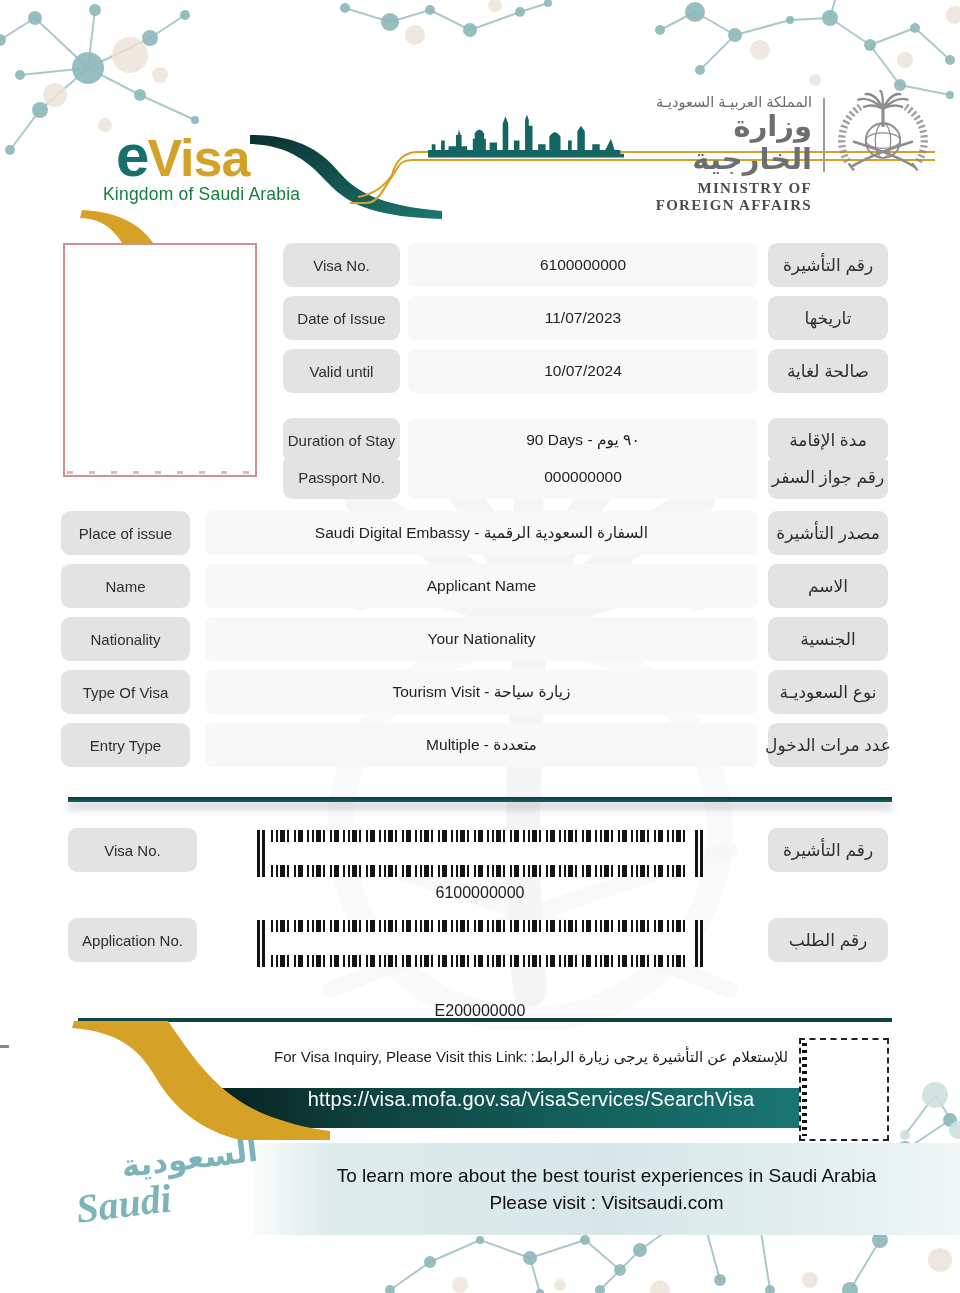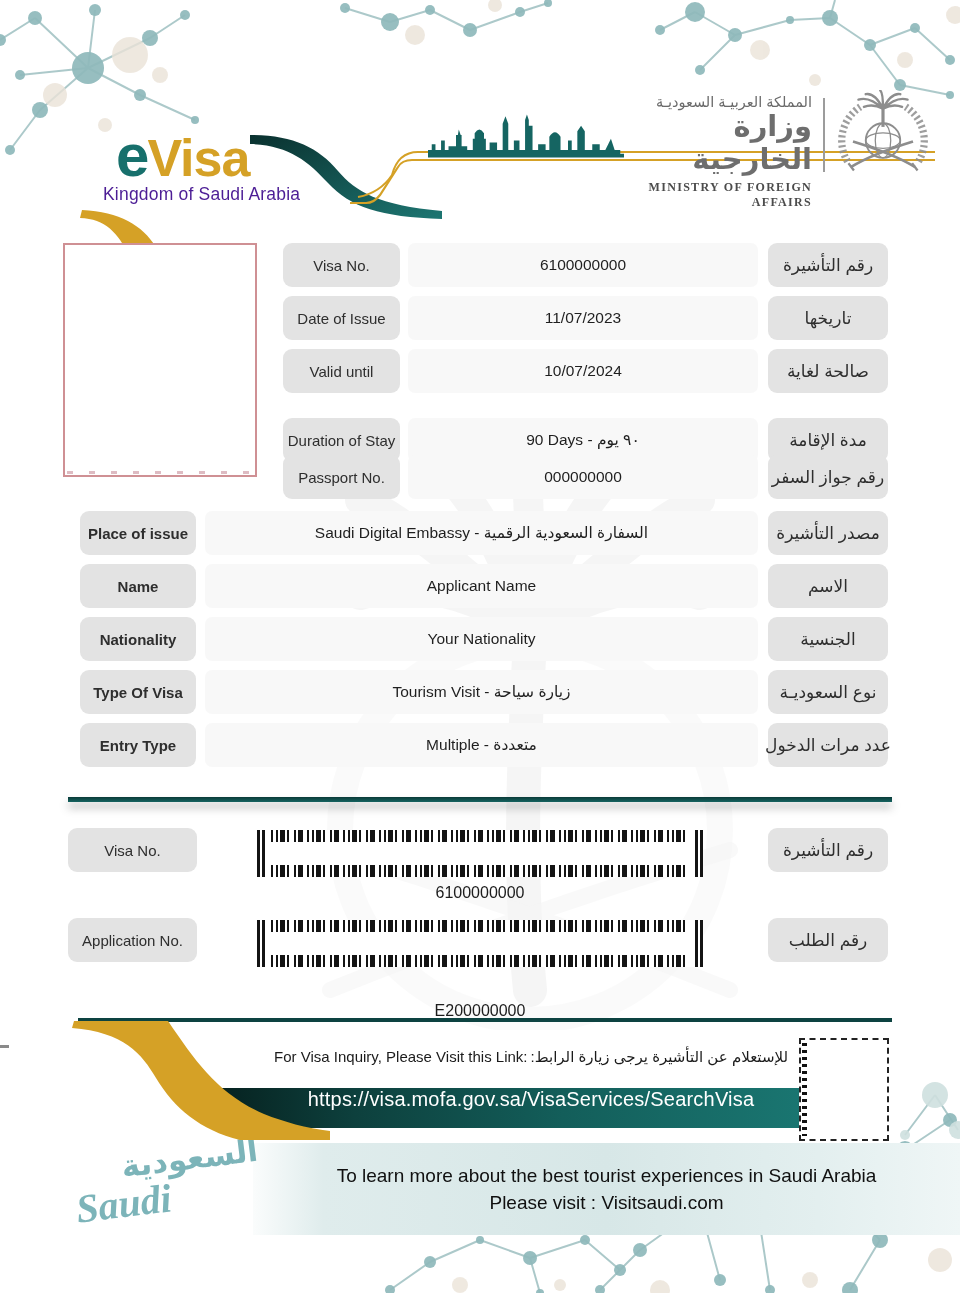--- a/index.html
+++ b/index.html
@@ -7,44 +7,44 @@
         font-family:"Liberation Sans","DejaVu Sans",sans-serif;margin:0 auto;}
   svg{display:block;}
   .bgsvg{position:absolute;left:0;top:0;z-index:0;}
   .wmsvg{position:absolute;left:250px;top:430px;z-index:0;opacity:0.055;}
 
   
   .hdrsvg{position:absolute;left:0;top:85px;z-index:1;}
   .evisa{position:absolute;left:116px;top:126px;z-index:2;line-height:1;white-space:nowrap;}
   .evisa .e{font-size:60px;font-weight:bold;color:#17706c;letter-spacing:-2px;}
   .evisa .v{font-size:52px;font-weight:bold;color:#d5a126;letter-spacing:-1px;}
-  .evisa-sub{position:absolute;left:103px;top:184px;z-index:2;font-size:17.5px;color:#4c1d95;letter-spacing:0.2px;}
+  .evisa-sub{position:absolute;left:103px;top:184px;z-index:2;font-size:17.5px;color:#15803d;letter-spacing:0.2px;}
   .skyline{position:absolute;left:428px;top:112px;z-index:2;}
   .ministry{position:absolute;left:626px;top:94px;width:186px;z-index:2;text-align:right;}
   .min-ar1{font-size:14.5px;color:#6a6a6a;letter-spacing:0.5px;}
   .min-ar2{font-size:29px;color:#6e6e6e;font-weight:bold;line-height:1.15;}
-  .min-en{font-size:12px;color:#4c4c4c;font-weight:bold;letter-spacing:1.3px;
+  .min-en{font-size:15px;color:#4c4c4c;font-weight:bold;letter-spacing:1.3px;
           font-family:"Liberation Serif","DejaVu Serif",serif;margin-top:3px;}
   .min-div{position:absolute;left:823px;top:98px;width:2px;height:74px;background:#9c9c9c;z-index:2;}
   .emblem{position:absolute;left:833px;top:90px;z-index:2;}
 
   
   .photo{position:absolute;left:63px;top:243px;width:190px;height:230px;z-index:2;
          background:#fff;border:2px solid #cf9094;}
   .photo::after{content:"";position:absolute;left:2px;right:2px;bottom:1px;height:3px;
          background:repeating-linear-gradient(90deg,rgba(160,60,80,.35) 0 6px,transparent 6px 22px);}
 
   
   .vrow{position:absolute;left:0;width:960px;height:44px;z-index:2;}
   .cell{position:absolute;top:0;height:44px;display:flex;align-items:center;justify-content:center;
         border-radius:9px;white-space:nowrap;}
   .lbl{background:#e3e3e3;font-size:15px;color:#2e2e2e;}
   .ar{left:768px;width:120px;font-size:17px;background:#e3e3e3;color:#2e2e2e;}
   .lbl-a{left:283px;width:117px;}
-  .lbl-b{left:80px;width:116px;font-weight:bold;}
+  .lbl-b{left:61px;width:129px;}
   .val{background:rgba(247,247,247,0.93);font-size:15.5px;color:#1f1f1f;border-radius:7px;}
   .val-a{left:408px;width:350px;}
   .val-b{left:205px;width:553px;}
 
   
   .divider{position:absolute;left:68px;top:797px;width:824px;height:5px;z-index:2;
            background:linear-gradient(180deg,#0a3a38,#156360);
            box-shadow:0 6px 9px rgba(90,90,90,.4);}
 
   

